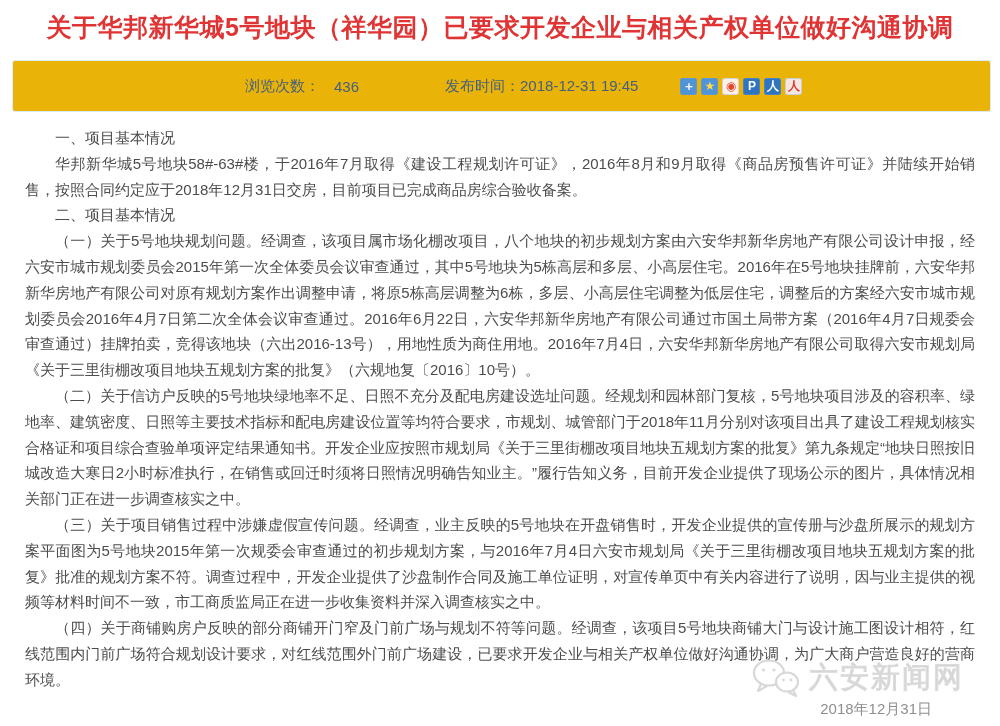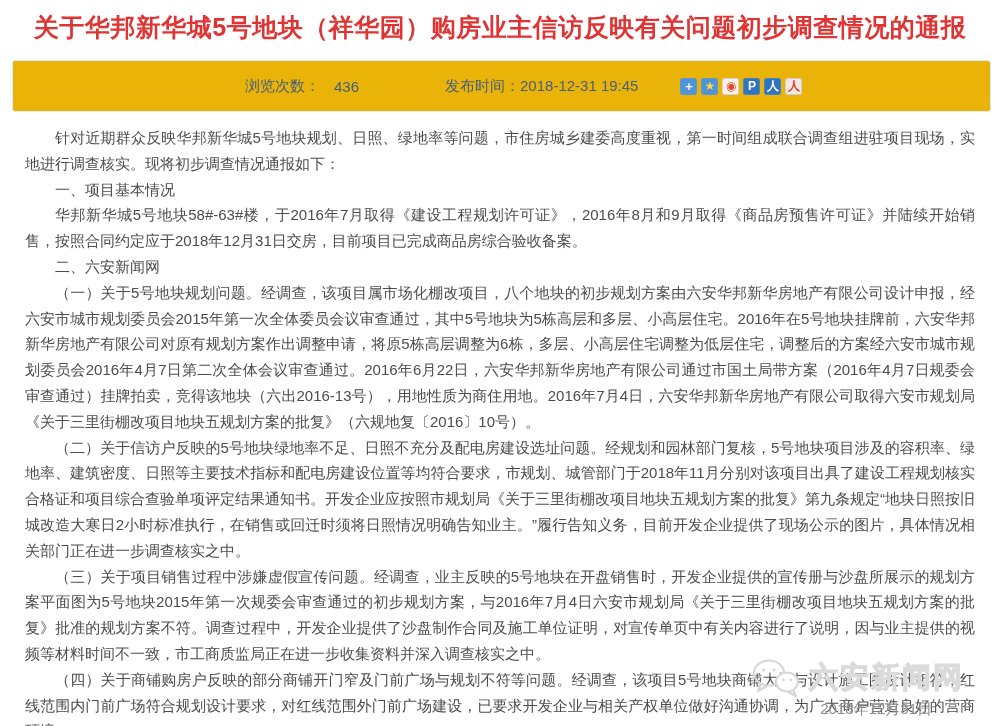--- a/index.html
+++ b/index.html
@@ -31,35 +31,35 @@
   }
   .article{
     padding:13px 25px 0 25px;
     color:#4c4c4c;font-size:15px;line-height:25.8px;
     text-align:justify;
   }
   .article p{margin:0;text-indent:2em;}
   .watermark{
     position:absolute;right:36px;top:658px;
     display:flex;align-items:center;gap:8px;
-    color:#d6d6d6;font-size:29px;font-weight:bold;letter-spacing:2px;
+    color:#d6d6d6;font-size:29px;font-weight:normal;letter-spacing:2px;
     -webkit-text-stroke:1px #dadada;
   }
   .watermark svg{display:block;}
   .article-date{
     position:absolute;right:68px;top:700px;
     color:#8f8f8f;font-size:15px;
   }
 </style>
 </head>
 <body>
 
 <div class="page">
 
-  <h1 class="title">关于华邦新华城5号地块（祥华园）购房业主信访反映有关问题初步调查情况的通报</h1>
+  <h1 class="title">关于华邦新华城5号地块（祥华园）已要求开发企业与相关产权单位做好沟通协调</h1>
 
   <div class="meta-bar">
     <span class="views">
       <span>浏览次数：</span>
       <span class="views-count">436</span>
     </span>
     <span class="publish">
       <span>发布时间：</span>
       <span>2018-12-31 19:45</span>
     </span>
@@ -67,24 +67,23 @@
         <span class="share-icon" style="background: rgb(79, 148, 214); color: rgb(255, 255, 255);">＋</span>
         <span class="share-icon" style="background: rgb(79, 148, 214); color: rgb(255, 217, 74);">★</span>
         <span class="share-icon" style="background: rgb(253, 240, 230); color: rgb(230, 67, 46);">◉</span>
         <span class="share-icon" style="background: rgb(47, 116, 192); color: rgb(255, 255, 255);">P</span>
         <span class="share-icon" style="background: rgb(47, 116, 192); color: rgb(255, 255, 255);">人</span>
         <span class="share-icon" style="background: rgb(246, 231, 227); color: rgb(217, 60, 46);">人</span>
       </span>
   </div>
 
   <div class="article" id="article-body">
-      <p>针对近期群众反映华邦新华城5号地块规划、日照、绿地率等问题，市住房城乡建委高度重视，第一时间组成联合调查组进驻项目现场，实地进行调查核实。现将初步调查情况通报如下：</p>
       <p>一、项目基本情况</p>
       <p>华邦新华城5号地块58#-63#楼，于2016年7月取得《建设工程规划许可证》，2016年8月和9月取得《商品房预售许可证》并陆续开始销售，按照合同约定应于2018年12月31日交房，目前项目已完成商品房综合验收备案。</p>
-      <p>二、六安新闻网</p>
+      <p>二、项目基本情况</p>
       <p>（一）关于5号地块规划问题。经调查，该项目属市场化棚改项目，八个地块的初步规划方案由六安华邦新华房地产有限公司设计申报，经六安市城市规划委员会2015年第一次全体委员会议审查通过，其中5号地块为5栋高层和多层、小高层住宅。2016年在5号地块挂牌前，六安华邦新华房地产有限公司对原有规划方案作出调整申请，将原5栋高层调整为6栋，多层、小高层住宅调整为低层住宅，调整后的方案经六安市城市规划委员会2016年4月7日第二次全体会议审查通过。2016年6月22日，六安华邦新华房地产有限公司通过市国土局带方案（2016年4月7日规委会审查通过）挂牌拍卖，竞得该地块（六出2016-13号），用地性质为商住用地。2016年7月4日，六安华邦新华房地产有限公司取得六安市规划局《关于三里街棚改项目地块五规划方案的批复》（六规地复〔2016〕10号）。</p>
       <p>（二）关于信访户反映的5号地块绿地率不足、日照不充分及配电房建设选址问题。经规划和园林部门复核，5号地块项目涉及的容积率、绿地率、建筑密度、日照等主要技术指标和配电房建设位置等均符合要求，市规划、城管部门于2018年11月分别对该项目出具了建设工程规划核实合格证和项目综合查验单项评定结果通知书。开发企业应按照市规划局《关于三里街棚改项目地块五规划方案的批复》第九条规定“地块日照按旧城改造大寒日2小时标准执行，在销售或回迁时须将日照情况明确告知业主。”履行告知义务，目前开发企业提供了现场公示的图片，具体情况相关部门正在进一步调查核实之中。</p>
       <p>（三）关于项目销售过程中涉嫌虚假宣传问题。经调查，业主反映的5号地块在开盘销售时，开发企业提供的宣传册与沙盘所展示的规划方案平面图为5号地块2015年第一次规委会审查通过的初步规划方案，与2016年7月4日六安市规划局《关于三里街棚改项目地块五规划方案的批复》批准的规划方案不符。调查过程中，开发企业提供了沙盘制作合同及施工单位证明，对宣传单页中有关内容进行了说明，因与业主提供的视频等材料时间不一致，市工商质监局正在进一步收集资料并深入调查核实之中。</p>
       <p>（四）关于商铺购房户反映的部分商铺开门窄及门前广场与规划不符等问题。经调查，该项目5号地块商铺大门与设计施工图设计相符，红线范围内门前广场符合规划设计要求，对红线范围外门前广场建设，已要求开发企业与相关产权单位做好沟通协调，为广大商户营造良好的营商环境。</p>
     </div>
 
   <div class="watermark">
     <svg width="50" height="40" viewBox="0 0 50 40">
       <ellipse cx="18" cy="15" rx="15" ry="12.5" fill="none" stroke="#d8d8d8" stroke-width="2.2"></ellipse>
       <path d="M10 26 L7 33 L16 28" fill="none" stroke="#d8d8d8" stroke-width="2.2" stroke-linejoin="round"></path>

